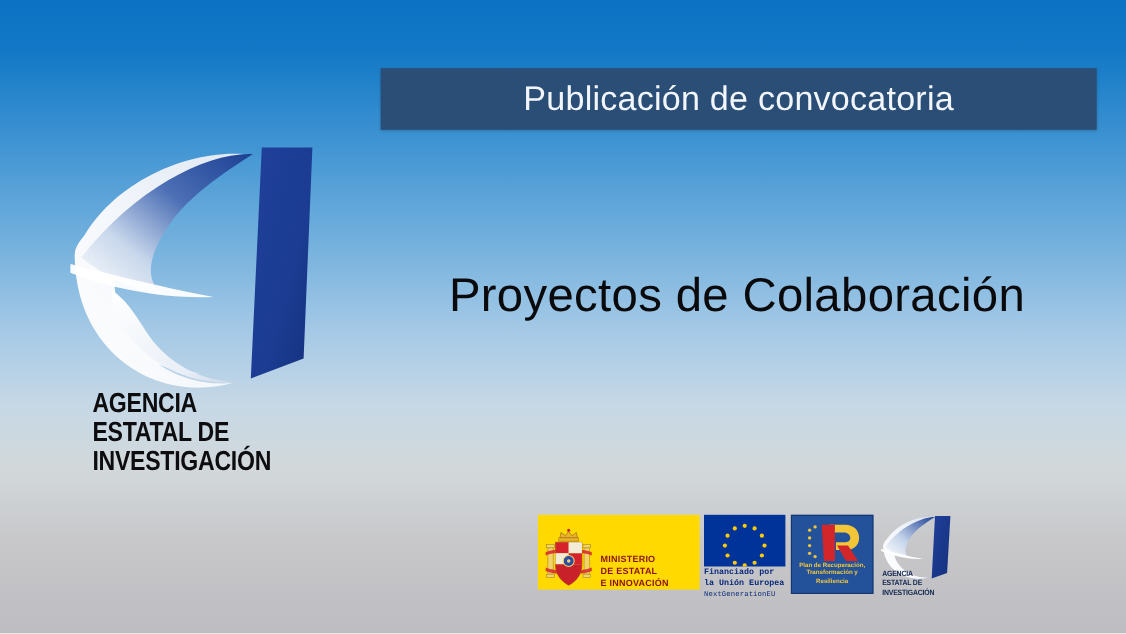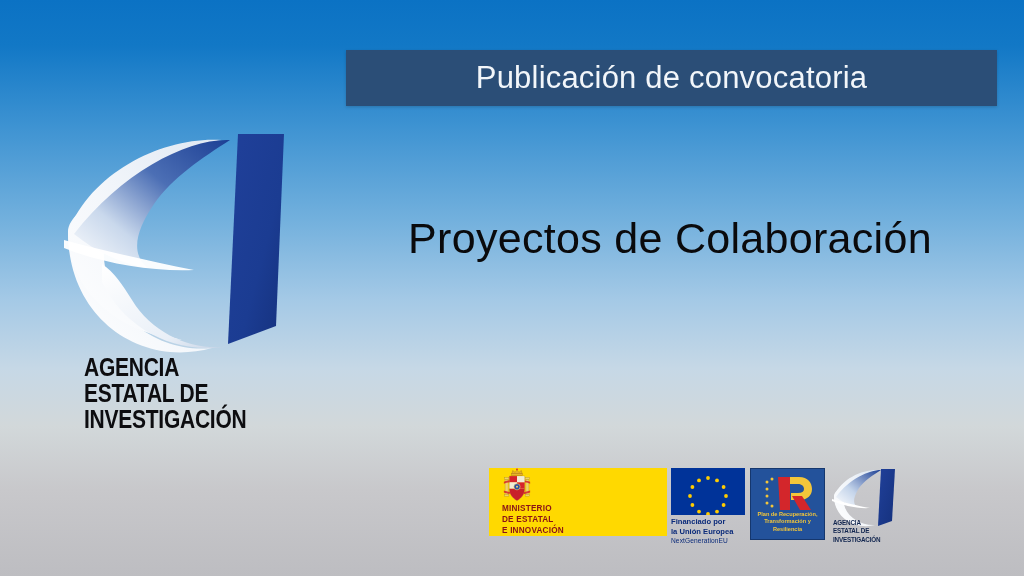--- a/index.html
+++ b/index.html
@@ -22,42 +22,42 @@
         #c6d8e6 64%,
         #d2d8da 74%,
         #c8c8cb 85%,
         #bdbdc1 100%);
   }
 
   
   #banner {
     position: absolute;
     left: 346px;
-    top: 50px;
+    top: 62px;
     width: 651px;
     height: 56px;
     background: #2b4e77;
     display: flex;
     align-items: center;
     justify-content: center;
     box-shadow: 0 1px 3px rgba(0,0,0,0.18);
   }
   #banner-text {
     color: #f2f6fa;
     font-size: 31px;
     font-weight: 400;
     letter-spacing: 0.2px;
     white-space: nowrap;
   }
 
   
   #main-title {
     position: absolute;
     left: 330px;
-    top: 209px;
+    top: 240px;
     width: 680px;
     text-align: center;
     color: #0a0a0c;
     font-size: 43px;
     line-height: 58px;
     font-weight: 400;
     letter-spacing: 0.3px;
   }
   #main-title .tl { display: block; white-space: nowrap; }
 
@@ -92,41 +92,40 @@
     left: 489px;
     top: 468px;
     height: 80px;
     display: flex;
     align-items: flex-start;
   }
   .logo-block { position: relative; }
 
   
   #ministry-logo {
-    width: 178px;
+    width: 147px;
     height: 68px;
     background: #ffd900;
     display: flex;
-    align-items: flex-start;
+    align-items: flex-end;
     padding-left: 6px;
     box-sizing: border-box;
-    flex-direction: column;
   }
   #ministry-text {
     margin-left: 7px;
     color: #8a1218;
     font-size: 8.2px;
     line-height: 11px;
     font-weight: 700;
     letter-spacing: 0.2px;
   }
   #ministry-text span { display: block; }
 
   
-  #eu-block { width: 75px; margin-left: 4px; }
+  #eu-block { width: 75px; margin-left: 4px; font-family: Liberation Mono, monospace; }
   #eu-flag {
     width: 74px;
     height: 47px;
     background: #003399;
     position: relative;
   }
   #eu-text {
     margin-top: 2px;
     color: #0a2a7a;
     font-size: 7.6px;

